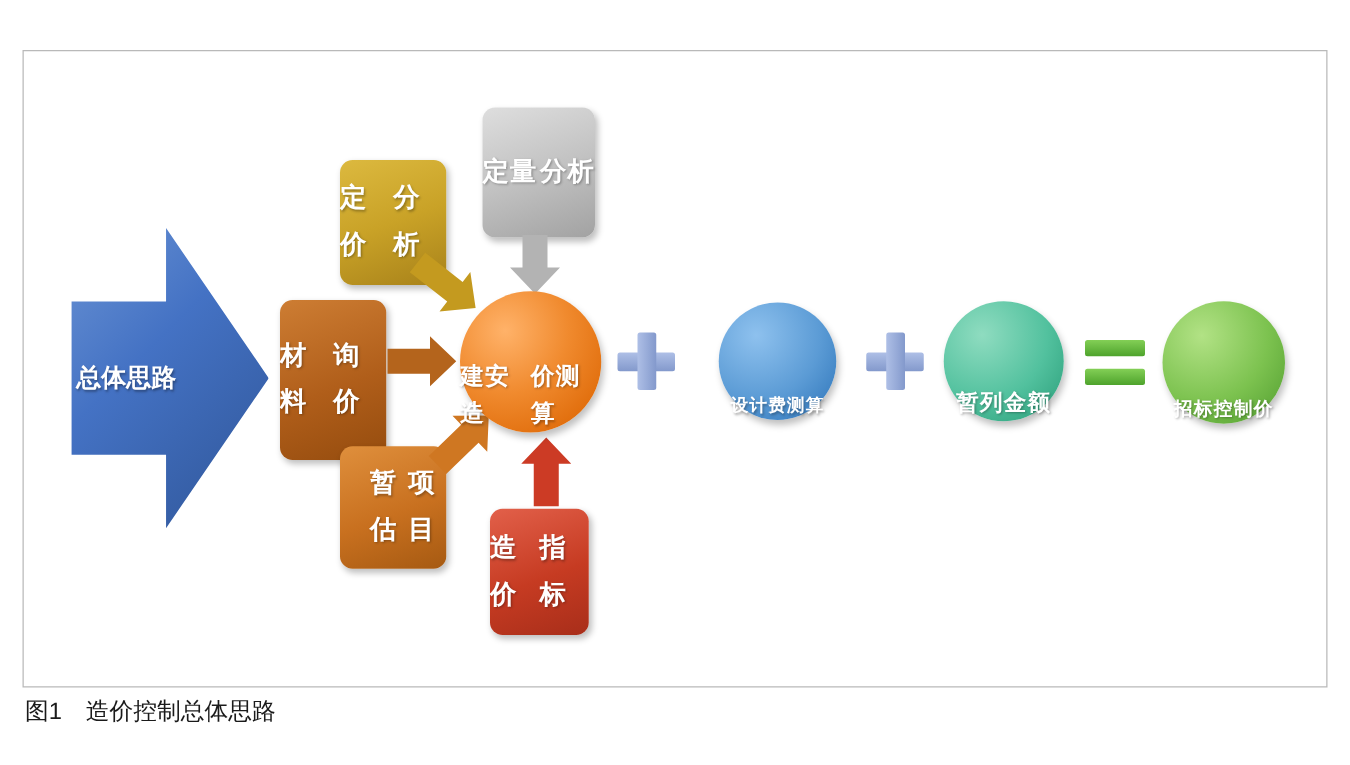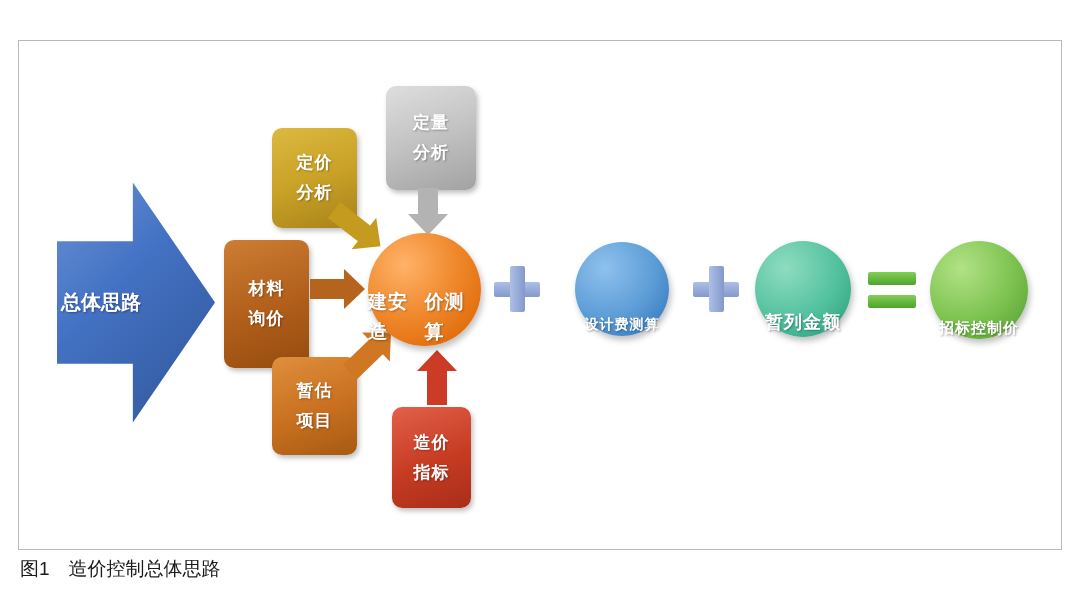--- a/index.html
+++ b/index.html
@@ -20,33 +20,33 @@
   }
   .main-arrow-label {
     position:absolute; left:0; top:0; width:78px; height:100%;
     display:flex; align-items:center; justify-content:center;
     color:#fff; font-size:20px; font-weight:bold; white-space:nowrap;
     text-shadow:1px 1px 2px rgba(0,0,0,0.35); padding-left:10px;
   }
   
   .box {
     position:absolute; z-index:2; border-radius:10px;
-    display:flex; flex-direction:column; align-items:center; justify-content:center;
-    color:#fff; font-size:17px; font-weight:bold; line-height:1.75; letter-spacing:1px;
+    display:flex; flex-direction:row; align-items:center; justify-content:space-between;
+    color:#fff; font-size:21px; font-weight:bold; line-height:1.75; letter-spacing:1px;
     box-shadow:2px 3px 5px rgba(0,0,0,0.25);
     text-shadow:1px 1px 2px rgba(0,0,0,0.3);
   }
   .box-gray   { left:386px; top:86px;  width:90px; height:104px;
                 background:linear-gradient(160deg,#dedede 0%,#c2c2c2 50%,#a2a2a2 100%); }
   .box-gold   { left:272px; top:128px; width:85px; height:100px;
                 background:linear-gradient(160deg,#dcb93f 0%,#c9a227 50%,#a8821a 100%); }
   .box-brown  { left:224px; top:240px; width:85px; height:128px;
                 background:linear-gradient(160deg,#cd7d33 0%,#b05e1a 55%,#954c0e 100%); }
   .box-orange { left:272px; top:357px; width:85px; height:98px;
-                background:linear-gradient(160deg,#df8f3c 0%,#c8701f 55%,#a65a12 100%); }
+                background:linear-gradient(160deg,#df8f3c 0%,#c8701f 55%,#a65a12 100%);padding-left:24px; }
   .box-red    { left:392px; top:407px; width:79px; height:101px;
                 background:linear-gradient(160deg,#e2604a 0%,#c63b22 55%,#a82e1a 100%); }
   
   .circle {
     position:absolute; z-index:4; border-radius:50%;
     display:flex; align-items:flex-end; justify-content:center;
     color:#fff; font-weight:bold; line-height:1.55; letter-spacing:1px;
     box-shadow:2px 4px 6px rgba(0,0,0,0.25);
     text-shadow:1px 1px 2px rgba(0,0,0,0.3);
   }

